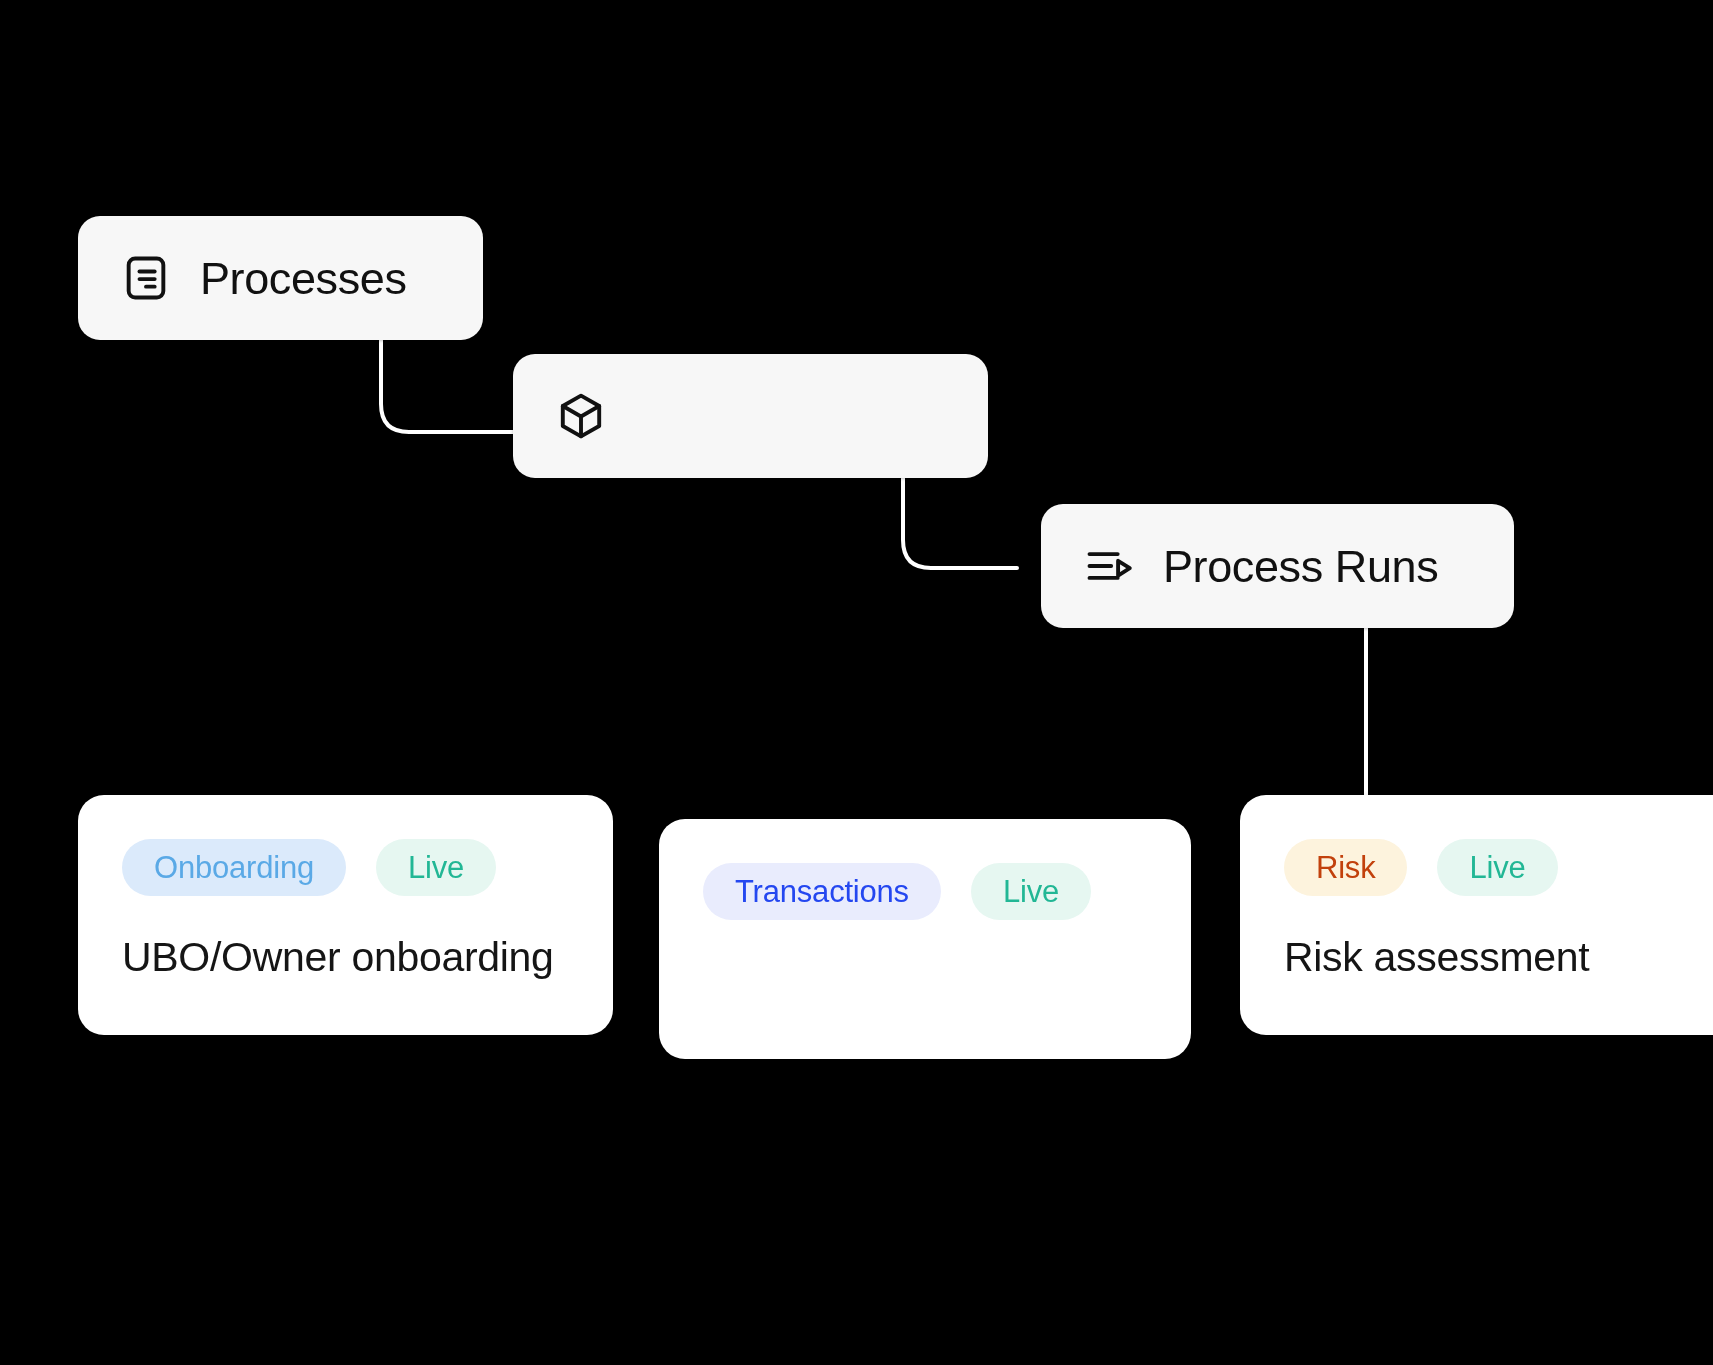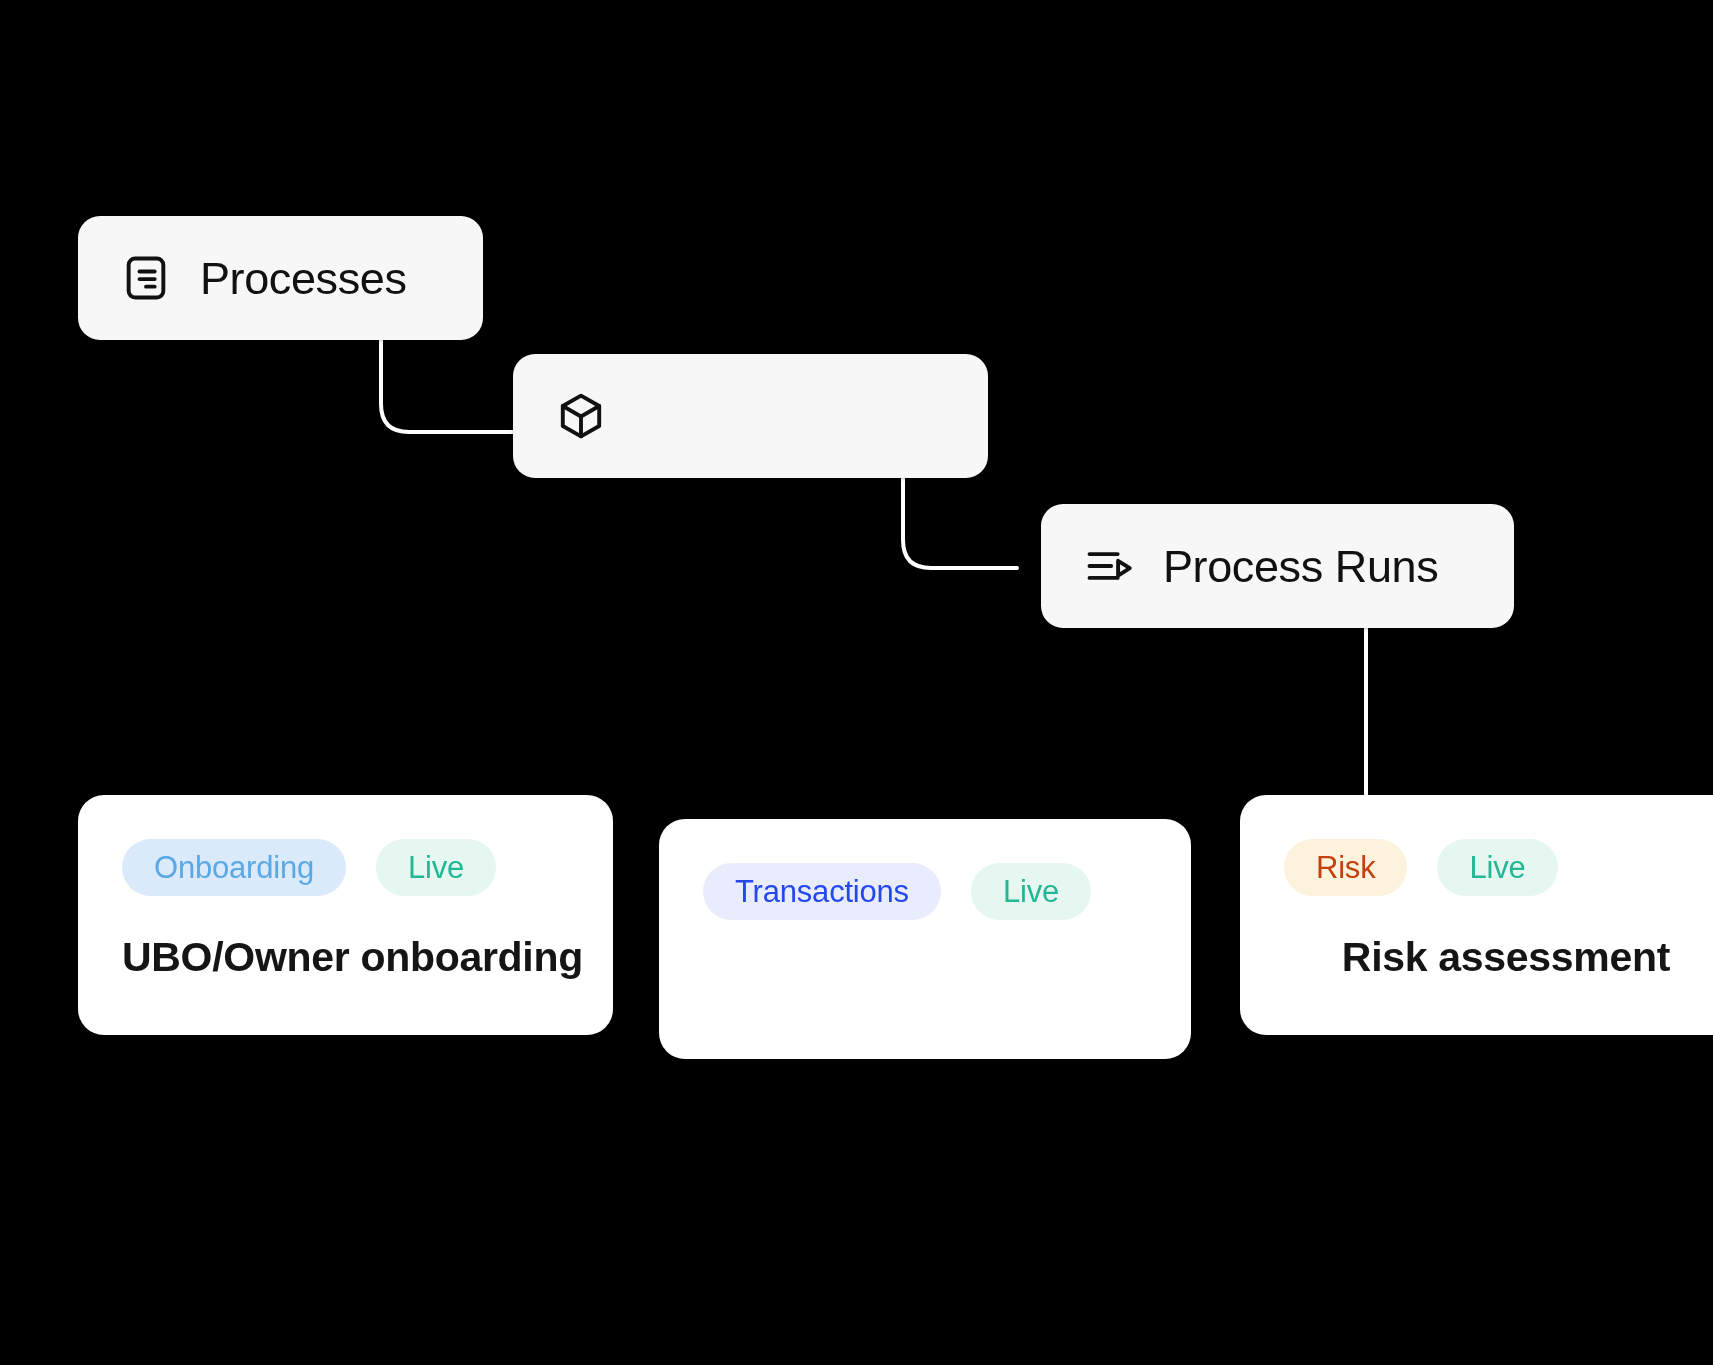--- a/index.html
+++ b/index.html
@@ -90,26 +90,25 @@
     justify-content: center;
     border-radius: 999px;
     padding: 13px 32px;
     font-size: 31px;
     line-height: 1;
     white-space: nowrap;
     letter-spacing: -0.2px;
   }
   .card-title {
     font-size: 41px;
-    font-weight: 700;
+    font-weight: 400;
     color: #151515;
     letter-spacing: -0.3px;
     white-space: nowrap;
     line-height: 1.15;
-    text-align: center;
   }
 </style>
 </head>
 <body style="background: rgb(0, 0, 0);">
 
 <div id="canvas">
 
   <svg id="connectors" viewBox="0 0 1713 1365" xmlns="http://www.w3.org/2000/svg">
 
     <path d="M 381 340 L 381 404 Q 381 432 409 432 L 513 432" fill="none" stroke="#ffffff" stroke-width="4" stroke-linecap="round"></path>

